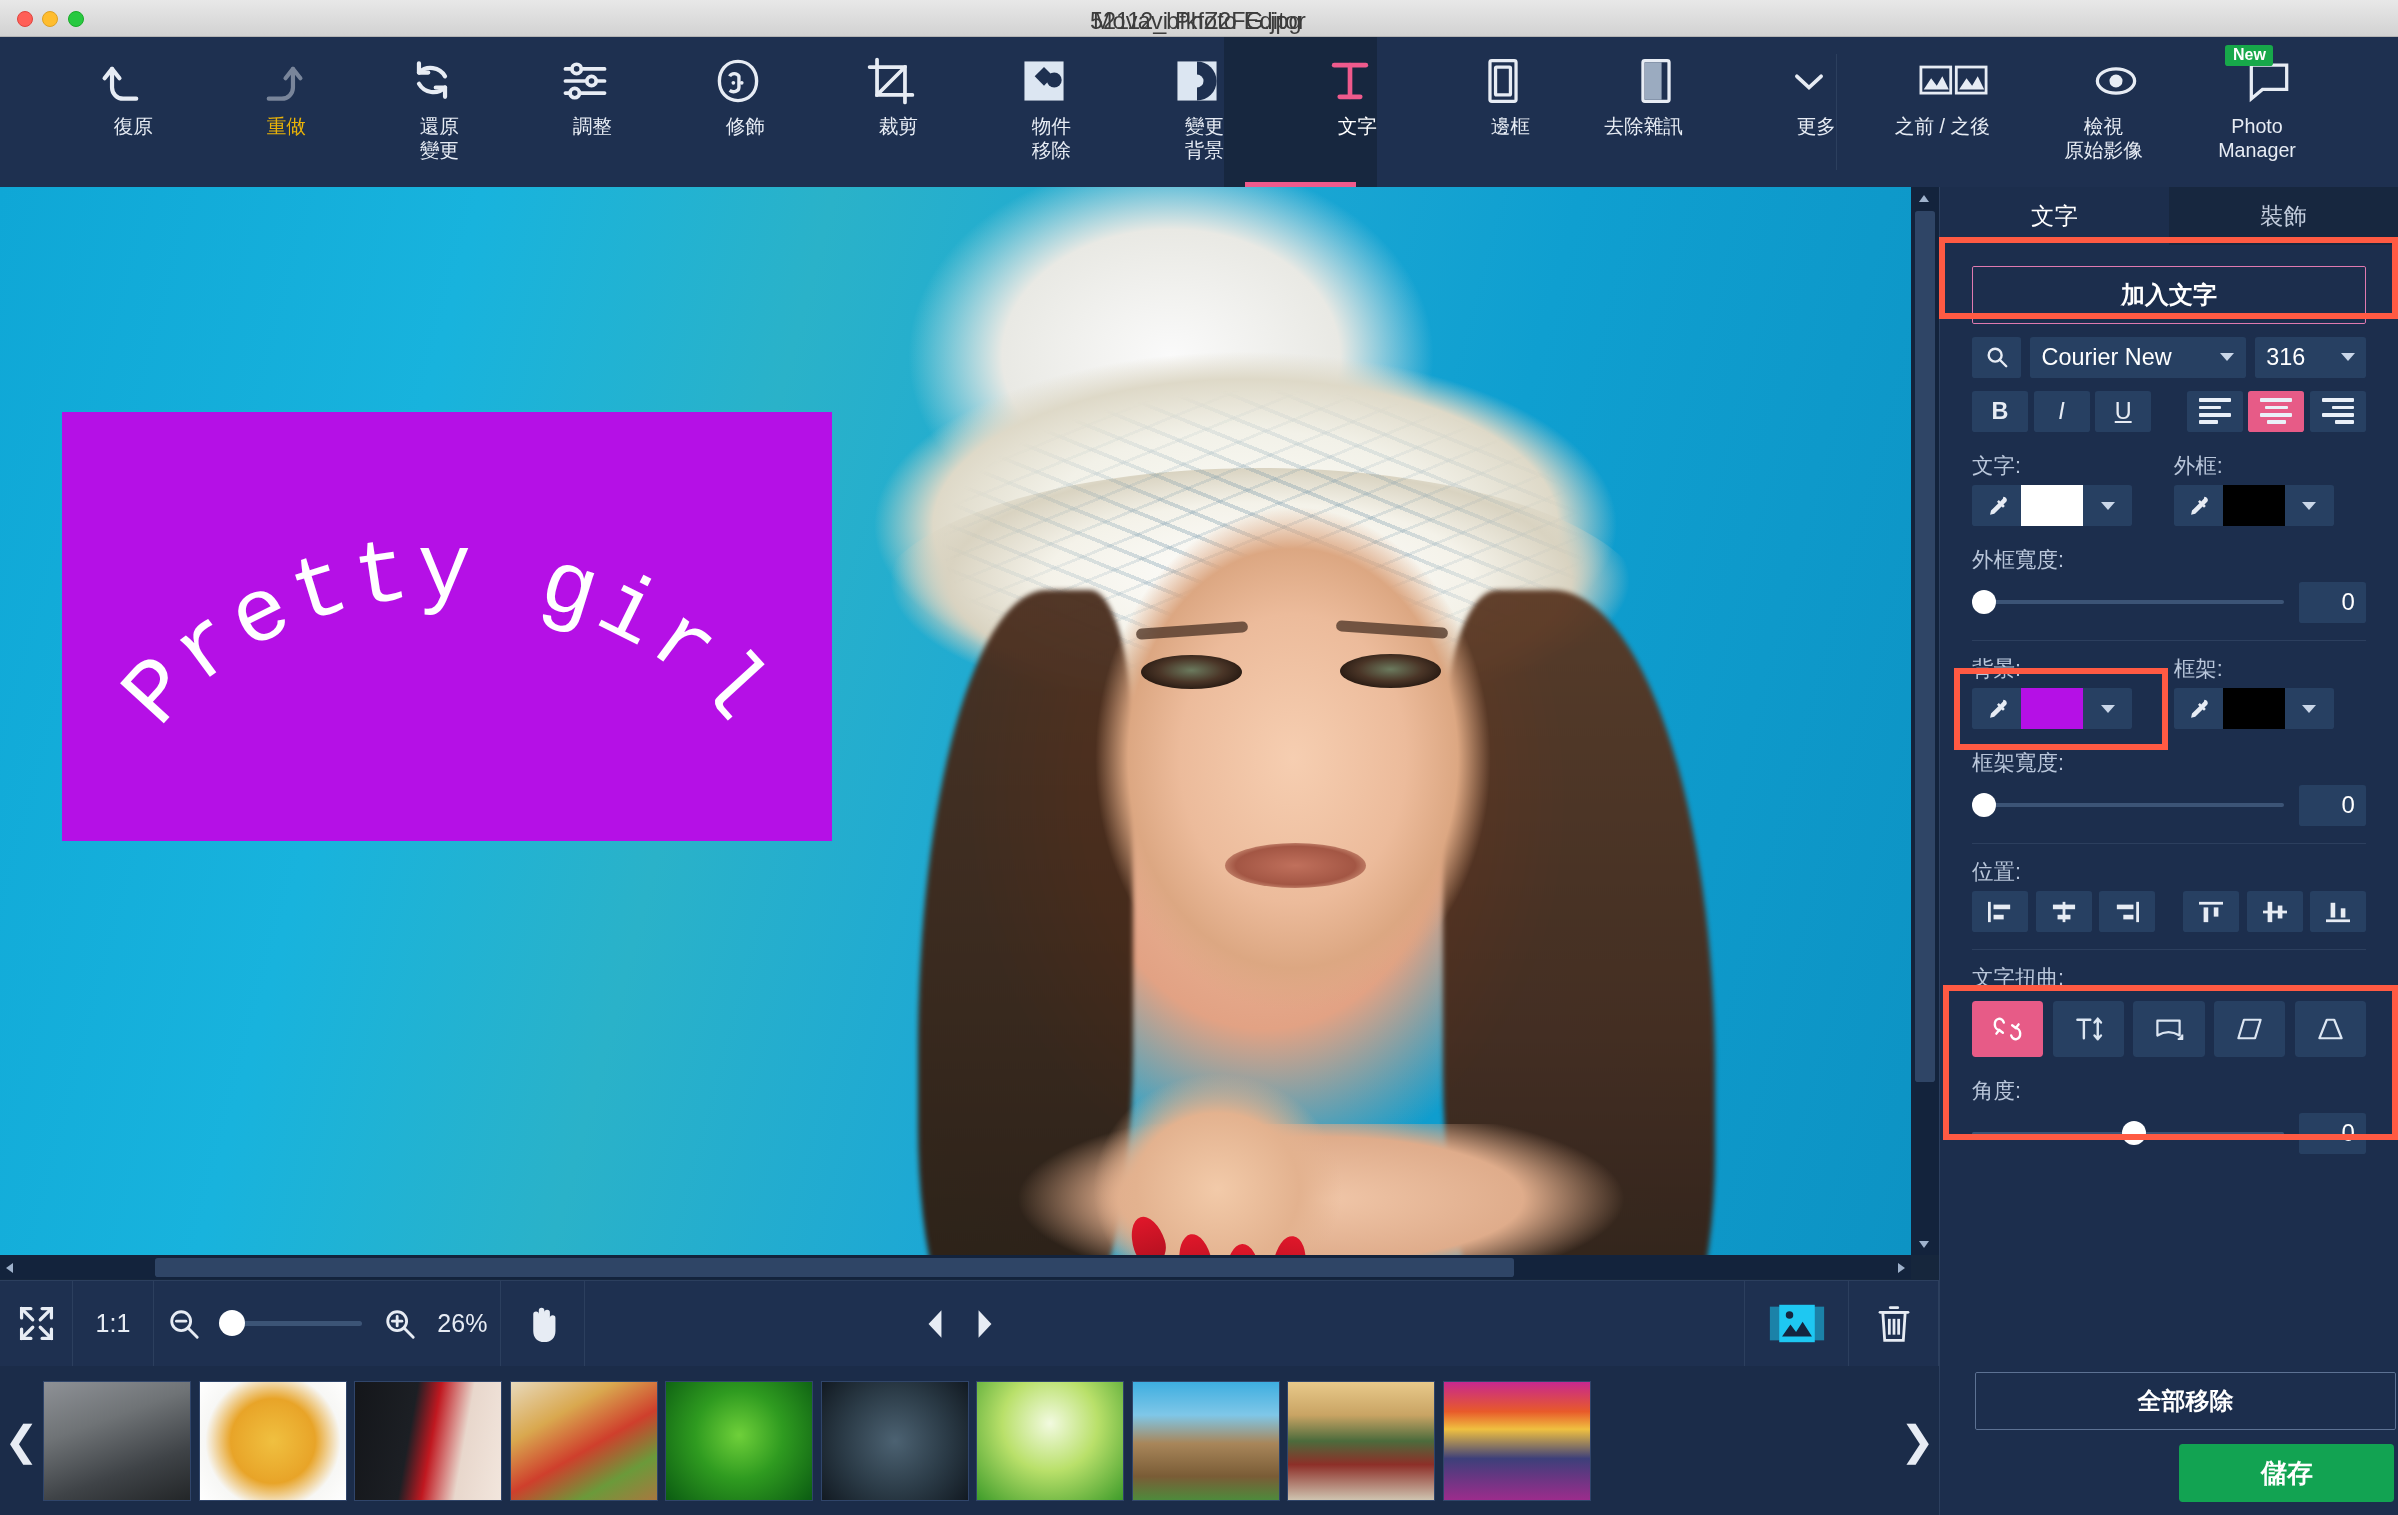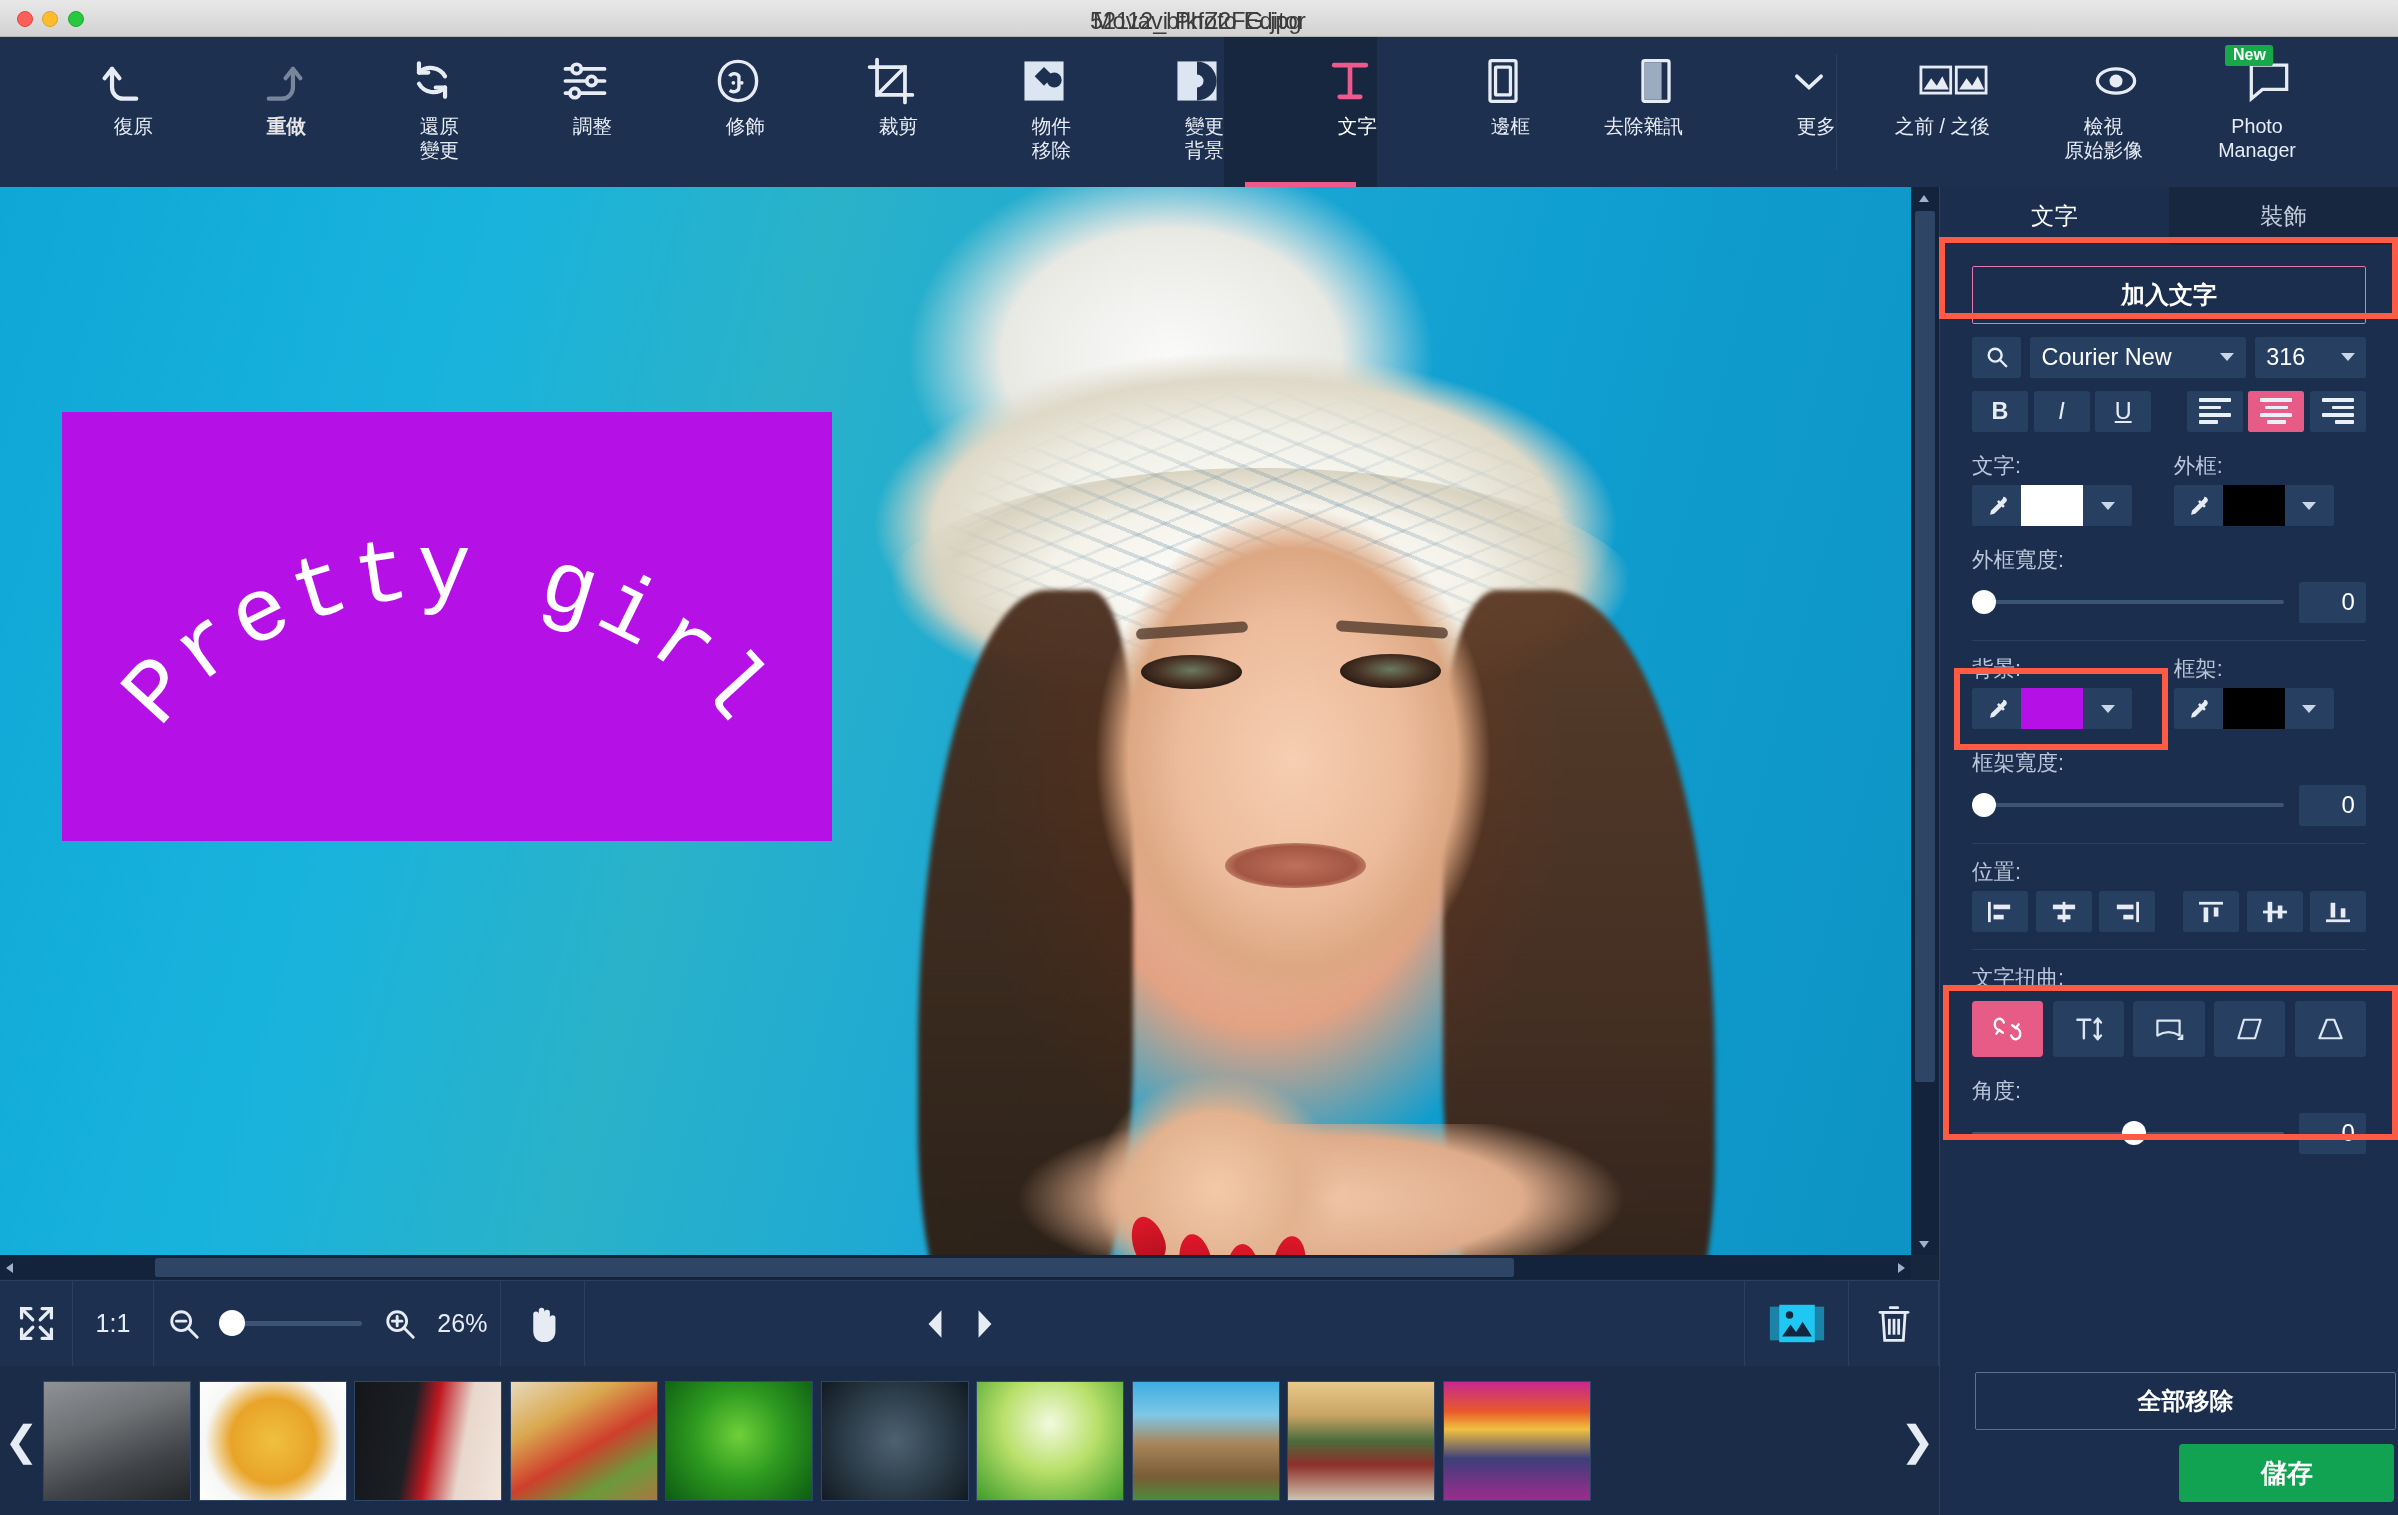--- a/index.html
+++ b/index.html
@@ -41,21 +41,21 @@
   .tool {
     width: 153px; flex: 0 0 153px;
     display: flex; flex-direction: column; align-items: flex-end;
     padding-top: 15px; cursor: pointer; position: relative;
   }
   .tool .glyph { height: 58px; display: flex; align-items: center; justify-content: center; }
   .tool .lbl {
     margin-top: 3.7px; color: #e7ecf4; font-size: 19.7px; line-height: 24px;
     text-align: center; white-space: pre-line;
   }
-  .tool.dim .lbl { color: #e5e5e5; font-weight: bold; }
+  .tool.dim .lbl { color: #eab308; }
   .tool.dim svg { opacity: .45; }
   .tool.active { background: #17273f; }
   .tool.active .underline {
     position: absolute; bottom: 0; left: 20.6px; right: 20.6px; height: 4.7px; background: #ef5a8c;
   }
   .tool.active .lbl { color: #ffffff; }
   .divider-v { width: 0.9px; background: #2c3f5e; margin: 17px 0; flex: 0 0 0.9px; }
   .spacer { flex: 1 1 auto; }
   .newbadge {
     position: absolute; top: 7.5px; right: 22.5px;

